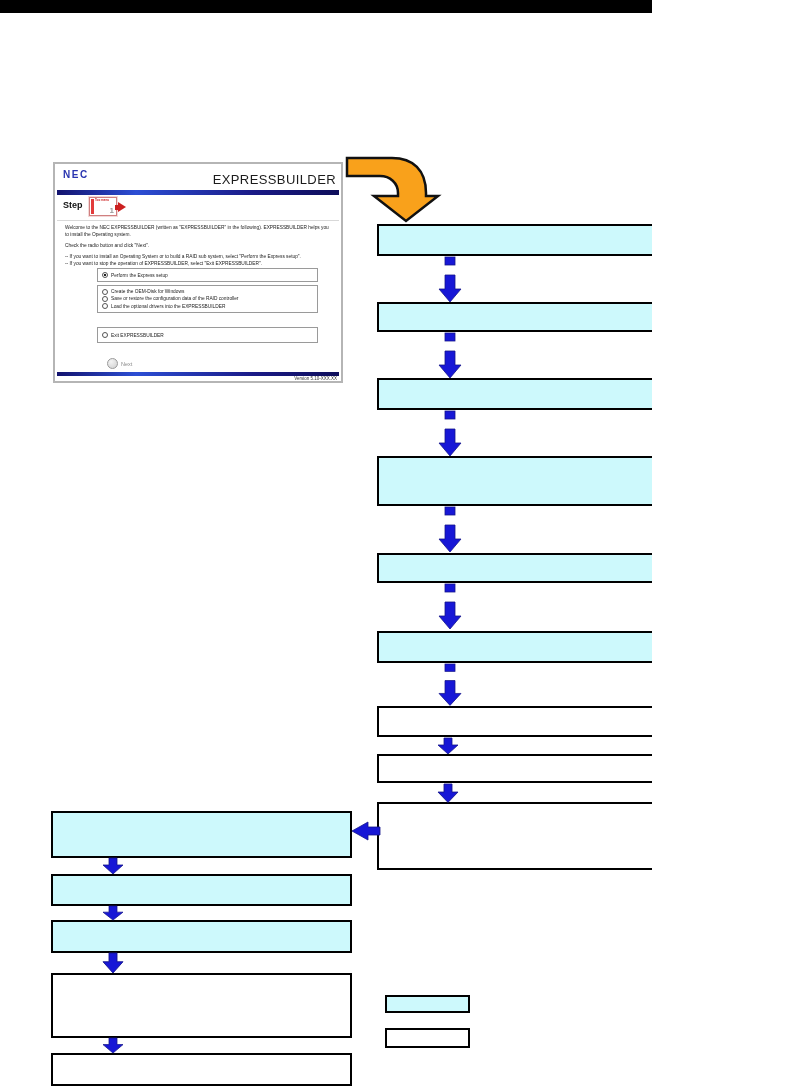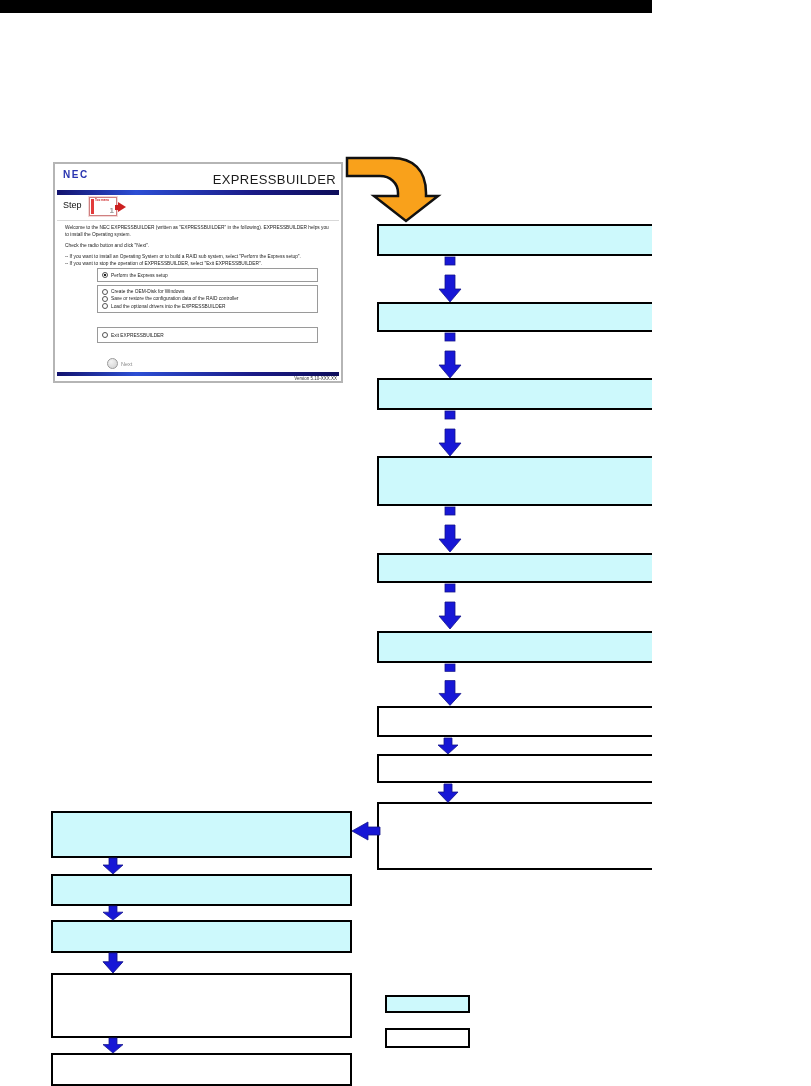--- a/index.html
+++ b/index.html
@@ -18,21 +18,21 @@
 
   
   .wizard{position:absolute;left:53px;top:162px;width:290px;height:221px;background:#fff;
           border:2px solid #b5b5b5;box-sizing:border-box;z-index:2;font-family:"Liberation Sans",sans-serif;}
   .nec-logo{position:absolute;left:8px;top:5px;font-size:10px;font-weight:bold;color:#2a35b0;letter-spacing:1.5px;}
   .wiz-title{position:absolute;right:5px;top:8px;font-size:13px;color:#1c1c1c;letter-spacing:0.4px;font-weight:500;}
   .blue-bar{position:absolute;left:2px;right:2px;height:5px;
             background:linear-gradient(90deg,#13136e,#2c4ed4 28%,#1a1a86 70%,#0e0e5a);}
   .bar-top{top:26px;}
   .bar-bottom{top:208px;height:4px;}
-  .step-label{position:absolute;left:8px;top:36px;font-size:9px;font-weight:normal;color:#111;}
+  .step-label{position:absolute;left:8px;top:36px;font-size:9px;font-weight:bold;color:#111;}
   .step-icon{position:absolute;left:34px;top:33px;width:26px;height:17px;background:#fff;
              border:1px solid #d08080;box-shadow:0 0 0 1px #f3d8d8;}
   .step-icon .stripe{position:absolute;left:1px;top:1px;bottom:1px;width:3px;background:#e23b3b;}
   .step-icon .ticon-text{position:absolute;left:5px;top:0px;font-size:6px;color:#cc2222;
              transform:scale(0.5);transform-origin:left top;white-space:nowrap;font-weight:bold;}
   .step-icon .pg{position:absolute;right:2px;bottom:0px;font-size:8px;color:#9a9a9a;font-weight:bold;}
   .red-arrow{position:absolute;left:63px;top:38px;width:0;height:0;
              border-top:5px solid transparent;border-bottom:5px solid transparent;border-left:8px solid #cc2020;}
   .red-arrow:before{content:"";position:absolute;left:-11px;top:-2.5px;width:4px;height:5px;background:#cc2020;}
   .step-divider{position:absolute;left:2px;right:2px;top:56px;height:1px;background:#d8d8d8;}

